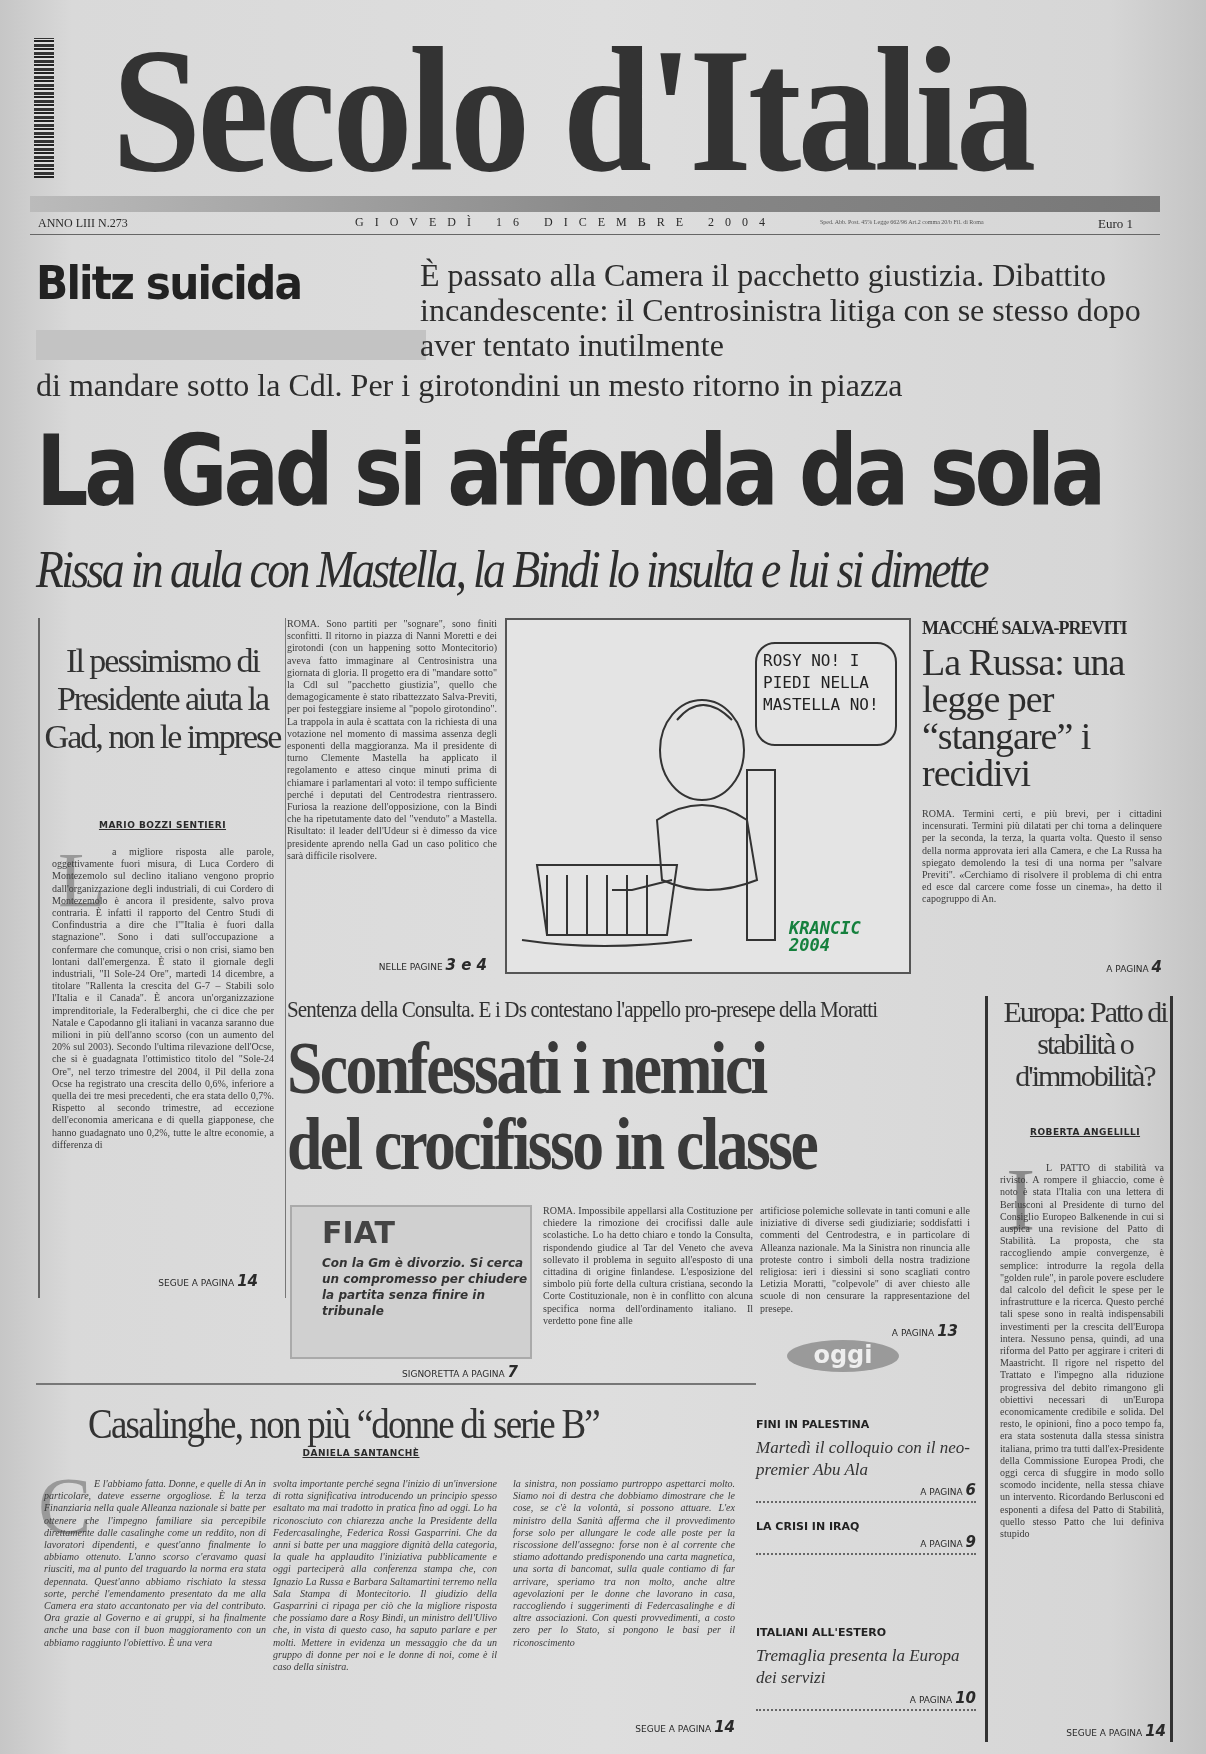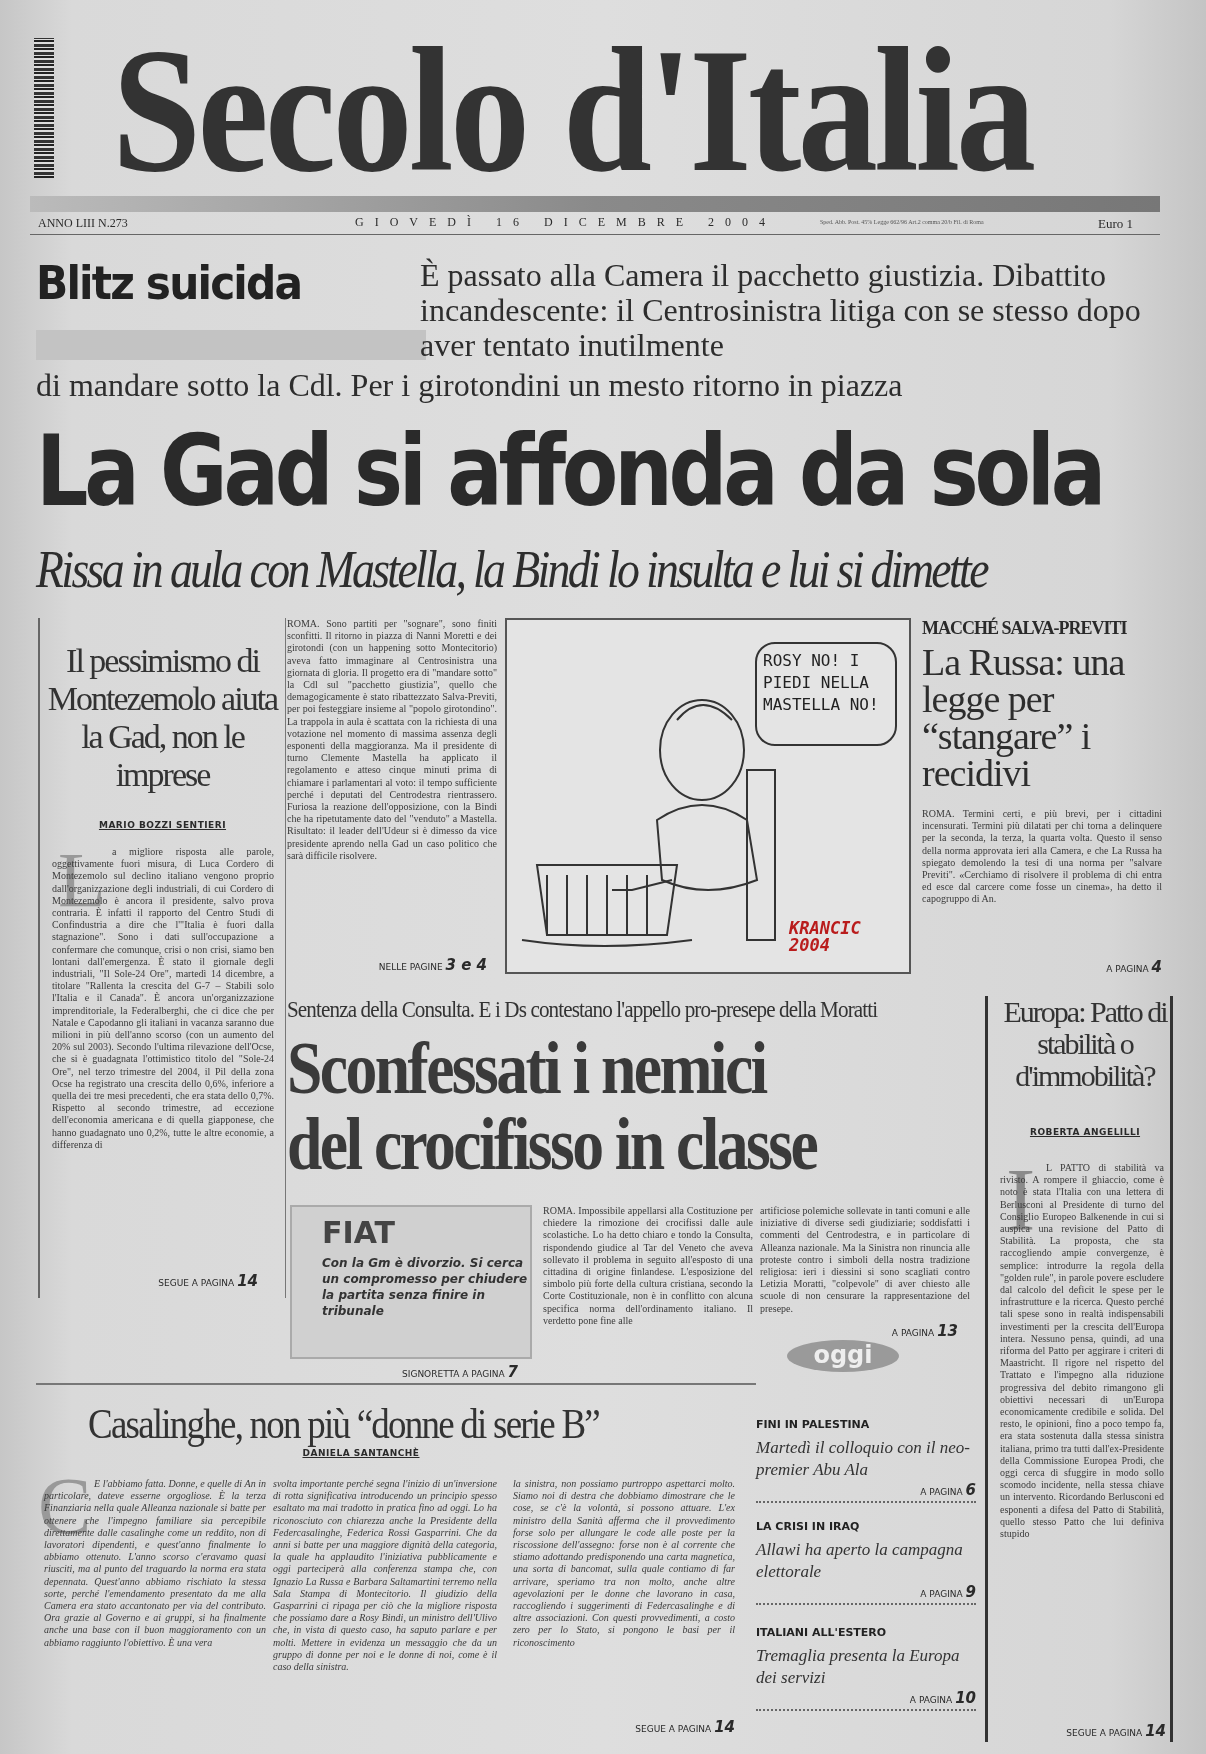--- a/index.html
+++ b/index.html
@@ -36,21 +36,21 @@
      letter-spacing:-2px;color:#333;}
   .op-author{position:absolute;left:0;top:202px;width:245px;text-align:center;text-decoration:underline;}
   .op-drop{position:absolute;left:18px;top:222px;font-size:78px;color:#999;line-height:80px;}
   .op-body{position:absolute;left:12px;top:228px;width:222px;}
   .op-ref{position:absolute;left:0;top:654px;width:218px;}
   .mid-body{left:287px;top:618px;width:210px;}
   .cartoon{left:505px;top:618px;width:402px;height:352px;border:2px solid #555;background:#e4e4e4;}
   .bubble{position:absolute;left:248px;top:22px;width:142px;height:104px;border:2px solid #333;border-radius:20px;
      font-family:"DejaVu Sans Mono",monospace;font-size:16px;line-height:22px;padding:6px;box-sizing:border-box;color:#222;}
   .signature{position:absolute;left:282px;top:300px;font-family:"DejaVu Sans Mono",monospace;font-style:italic;
-     font-size:17px;line-height:17px;font-weight:bold;color:#b91c1c;}
+     font-size:17px;line-height:17px;font-weight:bold;color:#15803d;}
   .russ-kicker{left:922px;top:618px;font-family:Liberation Serif, serif;font-weight:bold;font-size:18px;letter-spacing:-1px;}
   .russ-title{left:922px;top:644px;width:240px;font-size:38px;line-height:37px;color:#2d2d2d;letter-spacing:-1px;}
   .russ-body{left:922px;top:808px;width:240px;}
   .russ-ref{left:922px;top:958px;width:240px;}
   .consulta-kicker{left:287px;top:996px;font-size:24px;letter-spacing:-1px;color:#333;white-space:nowrap;
      transform:scaleX(.88);transform-origin:left top;}
   .consulta-title{left:287px;top:1030px;font-size:74px;line-height:76px;font-weight:bold;letter-spacing:-3px;
      color:#3a3a3a;transform:scaleX(.86);transform-origin:left top;white-space:nowrap;}
   .fiat{left:290px;top:1205px;width:238px;height:150px;background:#d0d0d0;border:2px solid #aaa;}
   .fiat .logo{position:absolute;left:30px;top:8px;font-family:"DejaVu Sans",sans-serif;font-weight:bold;font-size:30px;color:#444;}
@@ -99,21 +99,21 @@
   </div>
 
   <div class="abs kicker-tag">Blitz suicida</div>
   <div class="abs kicker-shade"></div>
   <div class="abs kicker-text">È passato alla Camera il pacchetto giustizia. Dibattito incandescente: il Centrosinistra litiga con se stesso dopo aver tentato inutilmente</div>
   <div class="abs kicker-text2">di mandare sotto la Cdl. Per i girotondini un mesto ritorno in piazza</div>
   <div class="abs headline">La Gad si affonda da sola</div>
   <div class="abs subhead">Rissa in aula con Mastella, la Bindi lo insulta e lui si dimette</div>
 
   <div class="abs op-box">
-    <div class="op-title">Il pessimismo di Montezemolo aiuta la Gad, non le imprese</div>
+    <div class="op-title">Il pessimismo di Presidente aiuta la Gad, non le imprese</div>
     <div class="op-author small-caps">MARIO BOZZI SENTIERI</div>
     <div class="op-drop">L</div>
     <div class="op-body col-text" style="text-indent:60px">a migliore risposta alle parole, oggettivamente fuori misura, di Luca Cordero di Montezemolo sul declino italiano vengono proprio dall'organizzazione degli industriali, di cui Cordero di Montezemolo è ancora il presidente, salvo prova contraria. È infatti il rapporto del Centro Studi di Confindustria a dire che l'"Italia è fuori dalla stagnazione". Sono i dati sull'occupazione a confermare che comunque, crisi o non crisi, siamo ben lontani dall'emergenza. È stato il giornale degli industriali, "Il Sole-24 Ore", martedì 14 dicembre, a titolare "Rallenta la crescita del G-7 – Stabili solo l'Italia e il Canada". È ancora un'organizzazione imprenditoriale, la Federalberghi, che ci dice che per Natale e Capodanno gli italiani in vacanza saranno due milioni in più dell'anno scorso (con un aumento del 20% sul 2003). Secondo l'ultima rilevazione dell'Ocse, che si è guadagnata l'ottimistico titolo del "Sole-24 Ore", nel terzo trimestre del 2004, il Pil della zona Ocse ha registrato una crescita dello 0,6%, inferiore a quella dei tre mesi precedenti, che era stata dello 0,7%. Rispetto al secondo trimestre, ad eccezione dell'economia americana e di quella giapponese, che hanno guadagnato uno 0,2%, tutte le altre economie, a differenza di</div>
     <div class="op-ref pageref">
       <span>SEGUE A PAGINA</span>
       <b>14</b>
     </div>
   </div>
 
   <div class="abs mid-body col-text">ROMA. Sono partiti per "sognare", sono finiti sconfitti. Il ritorno in piazza di Nanni Moretti e dei girotondi (con un happening sotto Montecitorio) aveva fatto immaginare al Centrosinistra una giornata di gloria. Il progetto era di "mandare sotto" la Cdl sul "pacchetto giustizia", quello che demagogicamente è stato ribattezzato Salva-Previti, per poi festeggiare insieme al "popolo girotondino". La trappola in aula è scattata con la richiesta di una votazione nel momento di massima assenza degli esponenti della maggioranza. Ma il presidente di turno Clemente Mastella ha applicato il regolamento e atteso cinque minuti prima di chiamare i parlamentari al voto: il tempo sufficiente perché i deputati del Centrodestra rientrassero. Furiosa la reazione dell'opposizione, con la Bindi che ha ripetutamente dato del "venduto" a Mastella. Risultato: il leader dell'Udeur si è dimesso da vice presidente aprendo nella Gad un caso politico che sarà difficile risolvere.</div>
@@ -195,21 +195,20 @@
   <div class="abs oggi-item" style="top:1418px;">
     <div class="cat">FINI IN PALESTINA</div>
     <div class="t">Martedì il colloquio con il neo-premier Abu Ala</div>
     <div class="r pageref">
       <span>A PAGINA</span>
       <b>6</b>
     </div>
   </div>
   <div class="abs oggi-item" style="top:1520px;">
     <div class="cat">LA CRISI IN IRAQ</div>
-    <div class="t">Allawi ha aperto la campagna elettorale</div>
     <div class="r pageref">
       <span>A PAGINA</span>
       <b>9</b>
     </div>
   </div>
   <div class="abs oggi-item" style="top:1626px;">
     <div class="cat">ITALIANI ALL'ESTERO</div>
     <div class="t">Tremaglia presenta la Europa dei servizi</div>
     <div class="r pageref">
       <span>A PAGINA</span>

